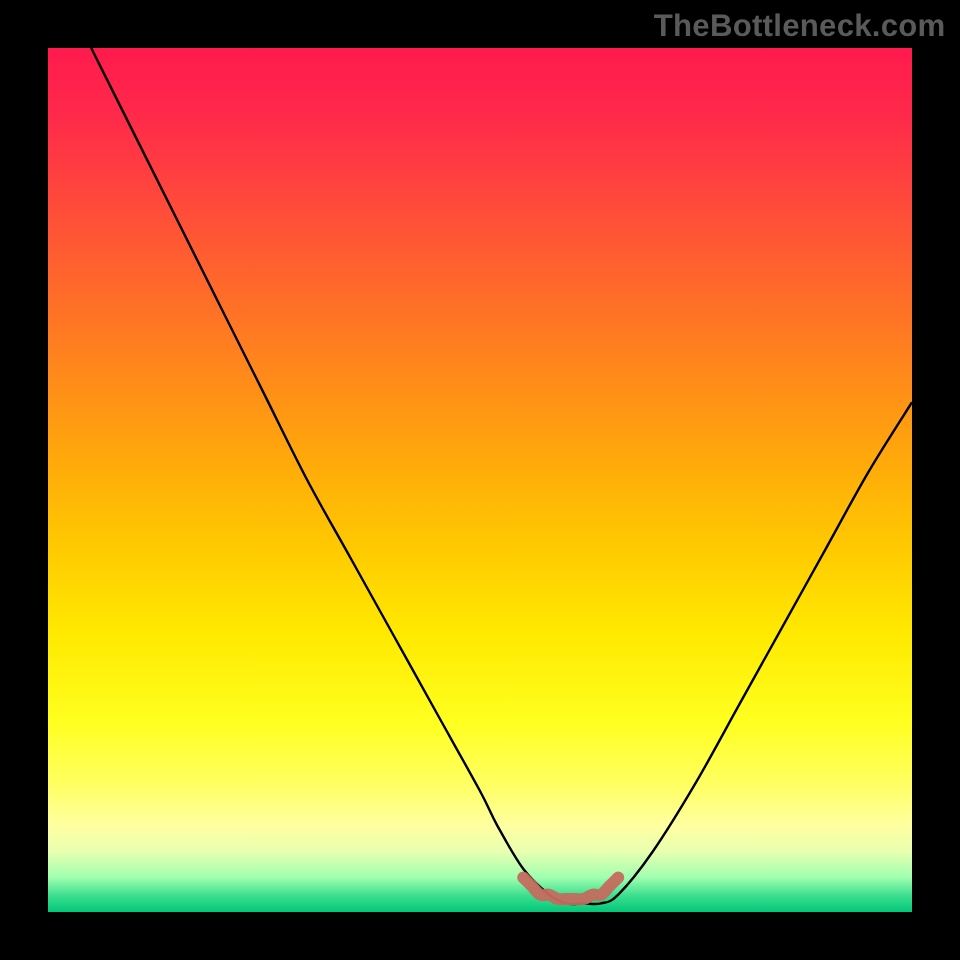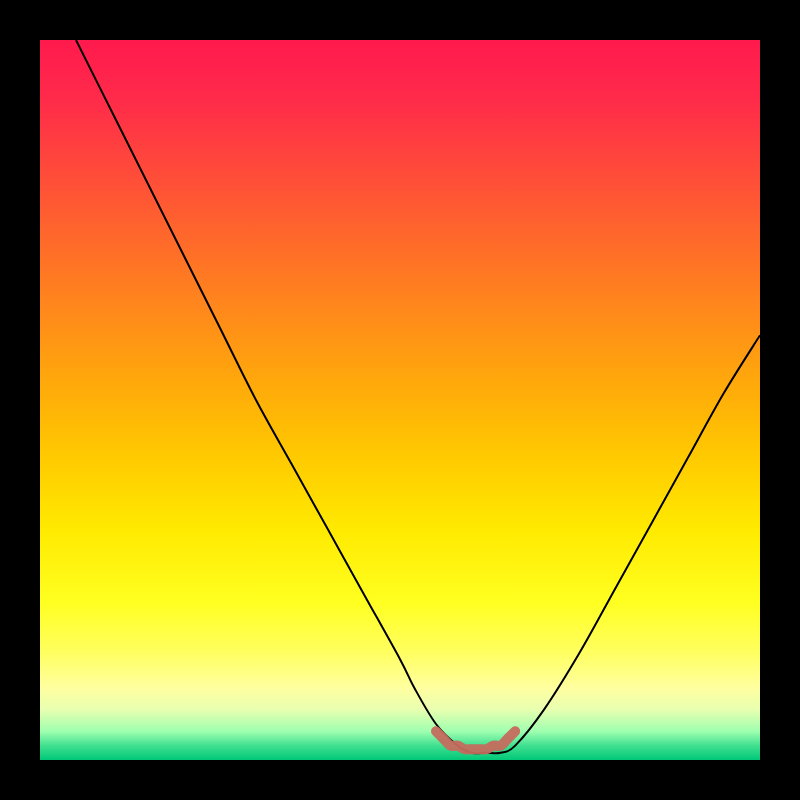--- a/index.html
+++ b/index.html
@@ -55,20 +55,21 @@
     left: 0;
     top: 0;
     width: 720px;
     height: 720px;
   }
 </style>
 </head>
 <body>
 
 <div class="container">
+  <div class="watermark">TheBottleneck.com</div>
   <div class="plot-area">
     <svg class="curve" viewBox="0 0 720 720" preserveAspectRatio="none">
       <g id="series-group">
           <path d="M 36 0 C 42 12, 60 48, 72 72 C 84 96, 96 119.99999999999999, 108 144 C 120 168, 132 192.00000000000006, 144 216.00000000000006 C 156 240.00000000000006, 168 264, 180 288 C 192 312, 204 337.2, 216 360 C 228 382.8, 239.99999999999997 403.2, 251.99999999999997 424.8 C 264 446.40000000000003, 276 468, 288 489.6 C 300 511.20000000000005, 312 532.8, 324 554.4 C 336 576, 351.6 603.6, 360 619.2 C 368.4 634.8000000000001, 368.40000000000003 637.2, 374.40000000000003 648 C 380.40000000000003 658.8, 388.80000000000007 674.4, 396.00000000000006 684 C 403.20000000000005 693.6, 411.59999999999997 700.8000000000001, 417.59999999999997 705.6 C 423.59999999999997 710.4, 427.2 711.5999999999999, 432 712.8 C 436.8 714, 441.59999999999997 712.8, 446.4 712.8 C 451.2 712.8, 456 714, 460.8 712.8 C 465.6 711.5999999999999, 468.00000000000006 712.8, 475.20000000000005 705.6 C 482.40000000000003 698.4000000000001, 493.19999999999993 685.2, 503.99999999999994 669.6 C 514.8 654, 528 632.4, 540 612 C 552 591.6, 564 568.8000000000001, 576 547.2 C 588 525.6, 600 504, 612 482.4 C 624 460.79999999999995, 636 439.20000000000005, 648 417.6 C 660 396, 672 373.2, 684 352.8 C 696 332.40000000000003, 714 304.80000000000007, 720 295.20000000000005" fill="none" stroke="#000000" stroke-width="2"></path>
           <path d="M 396.00000000000006 691.2 C 397.20000000000005 692.4000000000001, 400.80000000000007 696, 403.20000000000005 698.4 C 405.6 700.8, 408 704.4, 410.4 705.6 C 412.79999999999995 706.8000000000001, 415.2 705, 417.59999999999997 705.6 C 419.99999999999994 706.2, 422.4 708.6, 424.79999999999995 709.2 C 427.19999999999993 709.8000000000001, 429.6 709.2, 432 709.2 C 434.4 709.2, 436.8 709.2, 439.2 709.2 C 441.59999999999997 709.2, 444 709.8000000000001, 446.4 709.2 C 448.79999999999995 708.6, 451.20000000000005 706.2, 453.6 705.6 C 456 705, 458.40000000000003 706.8000000000001, 460.8 705.6 C 463.2 704.4, 465.6 700.8, 468 698.4 C 470.4 696, 474.00000000000006 692.4000000000001, 475.20000000000005 691.2" fill="none" stroke="#c56b5e" stroke-width="10" stroke-linecap="round" stroke-linejoin="round" opacity="0.95"></path>
         </g>
     </svg>
   </div>
 </div>
 

